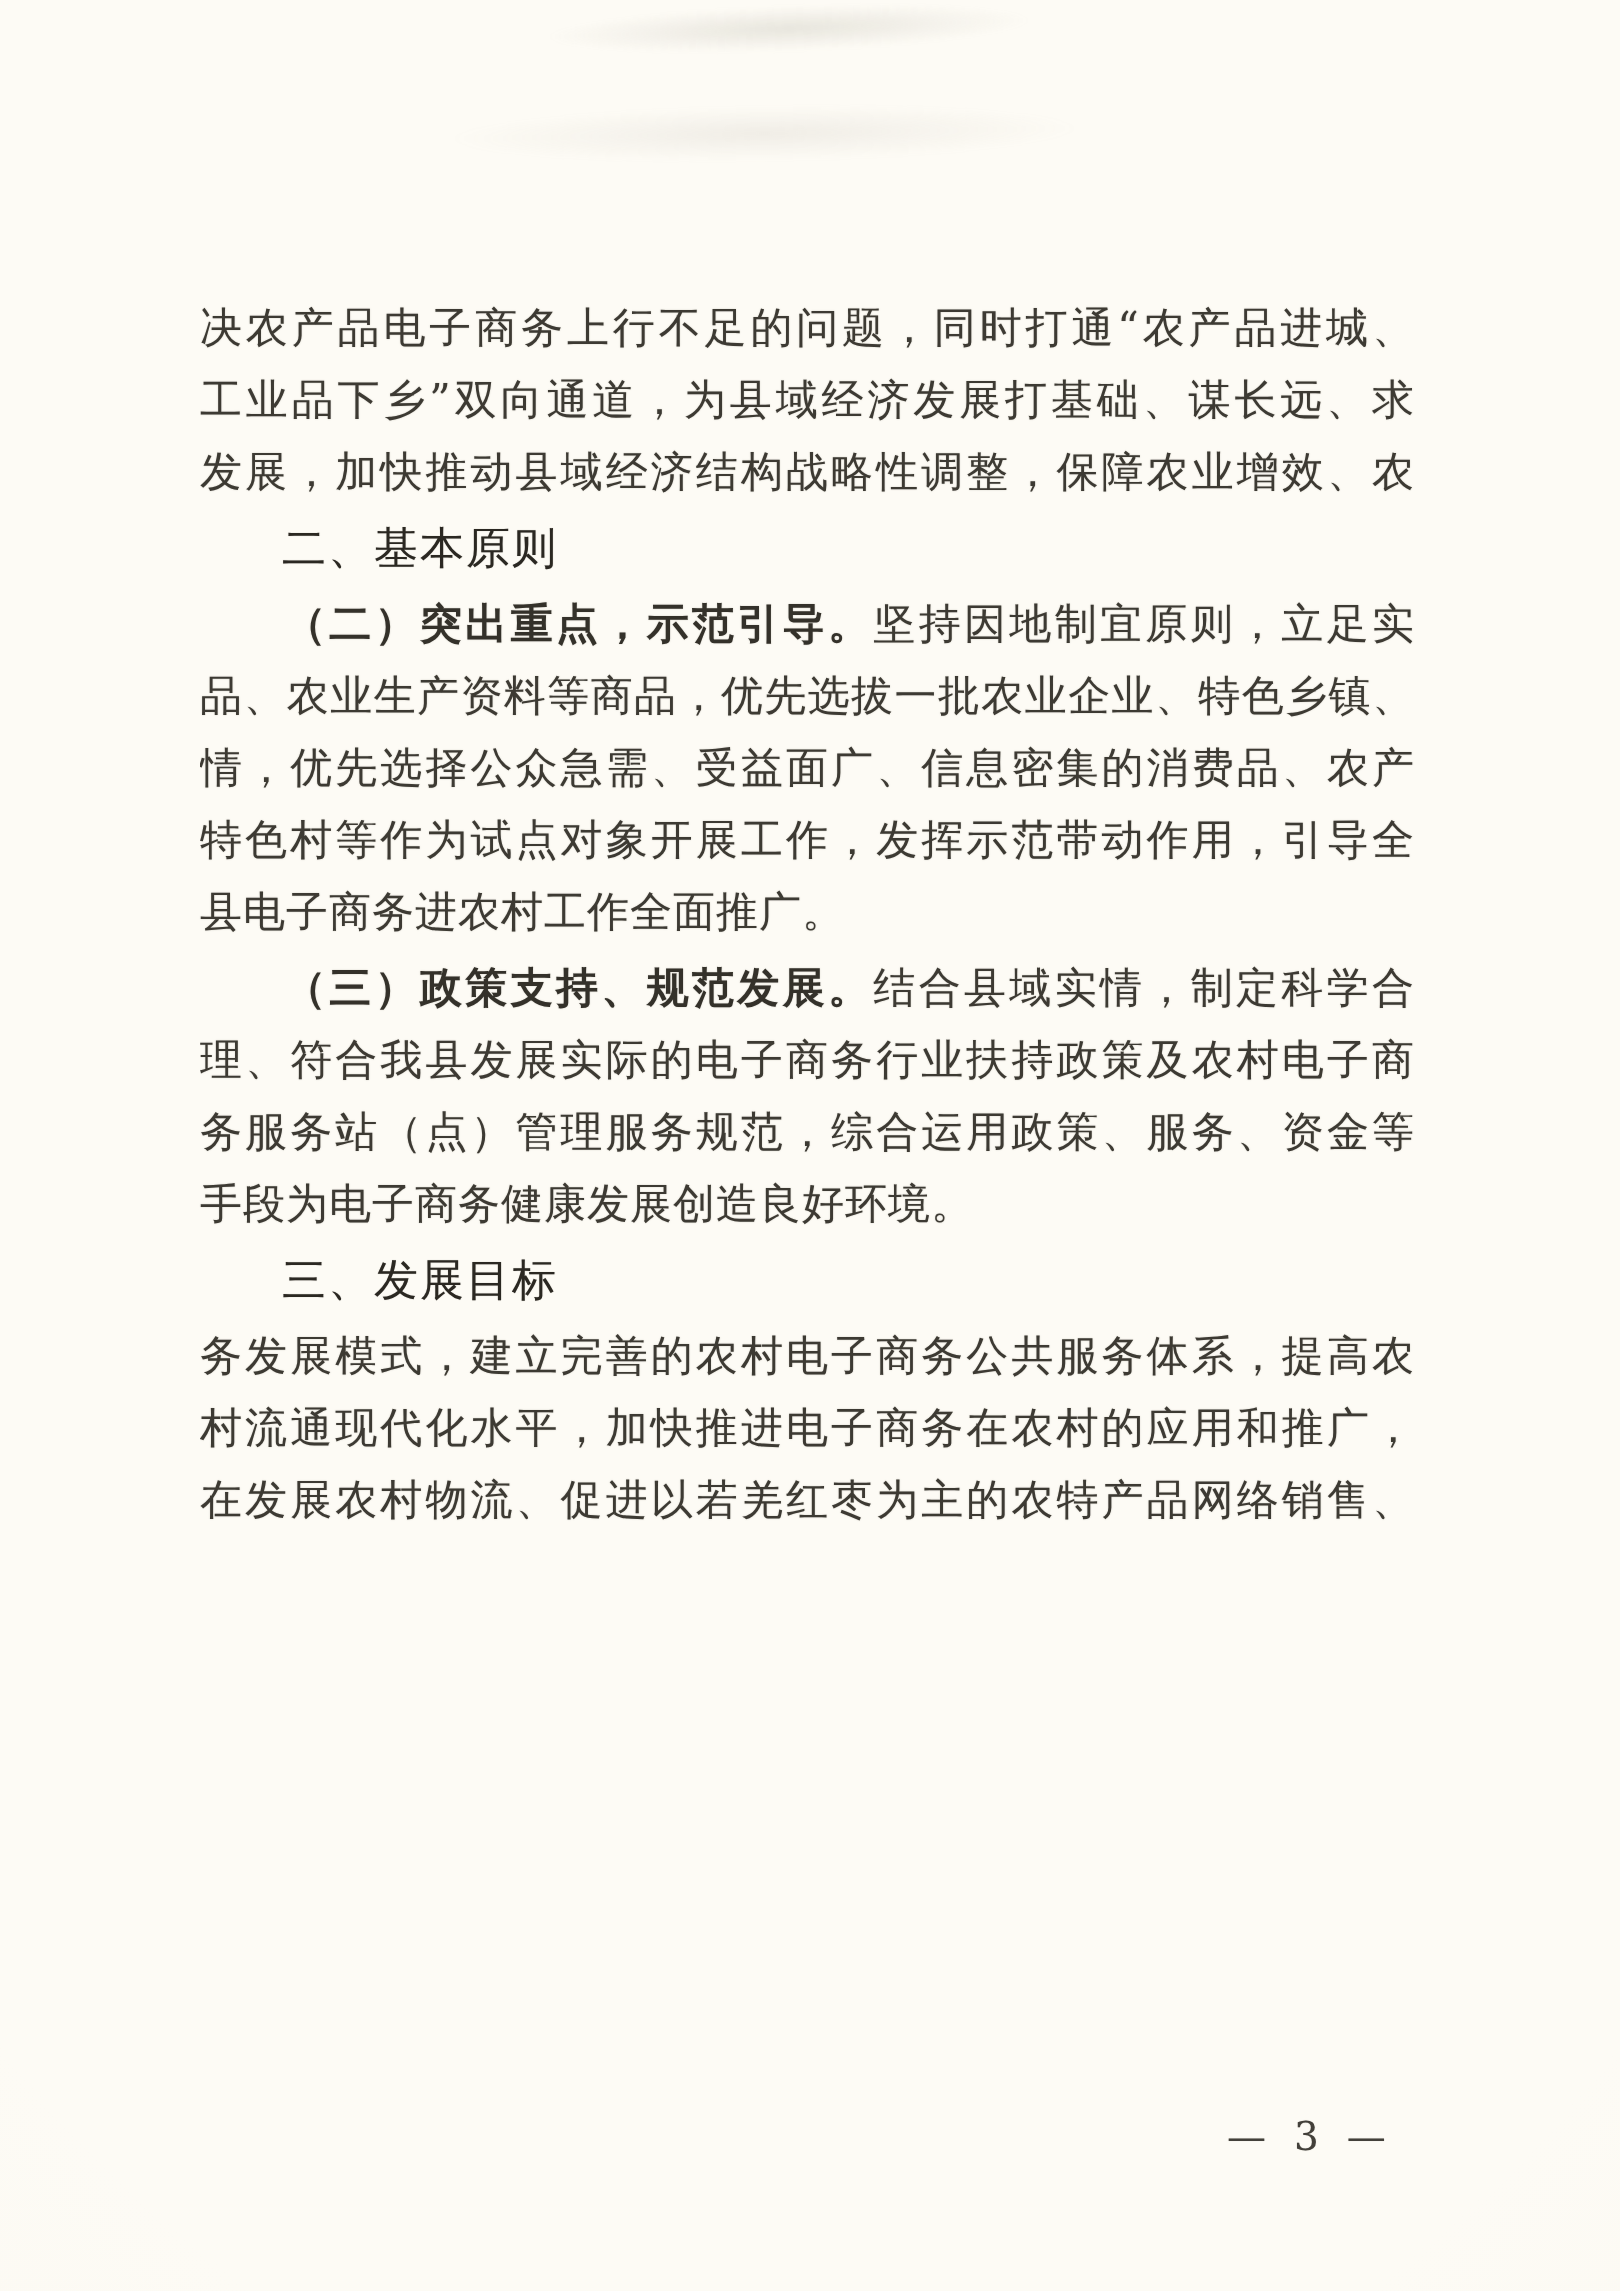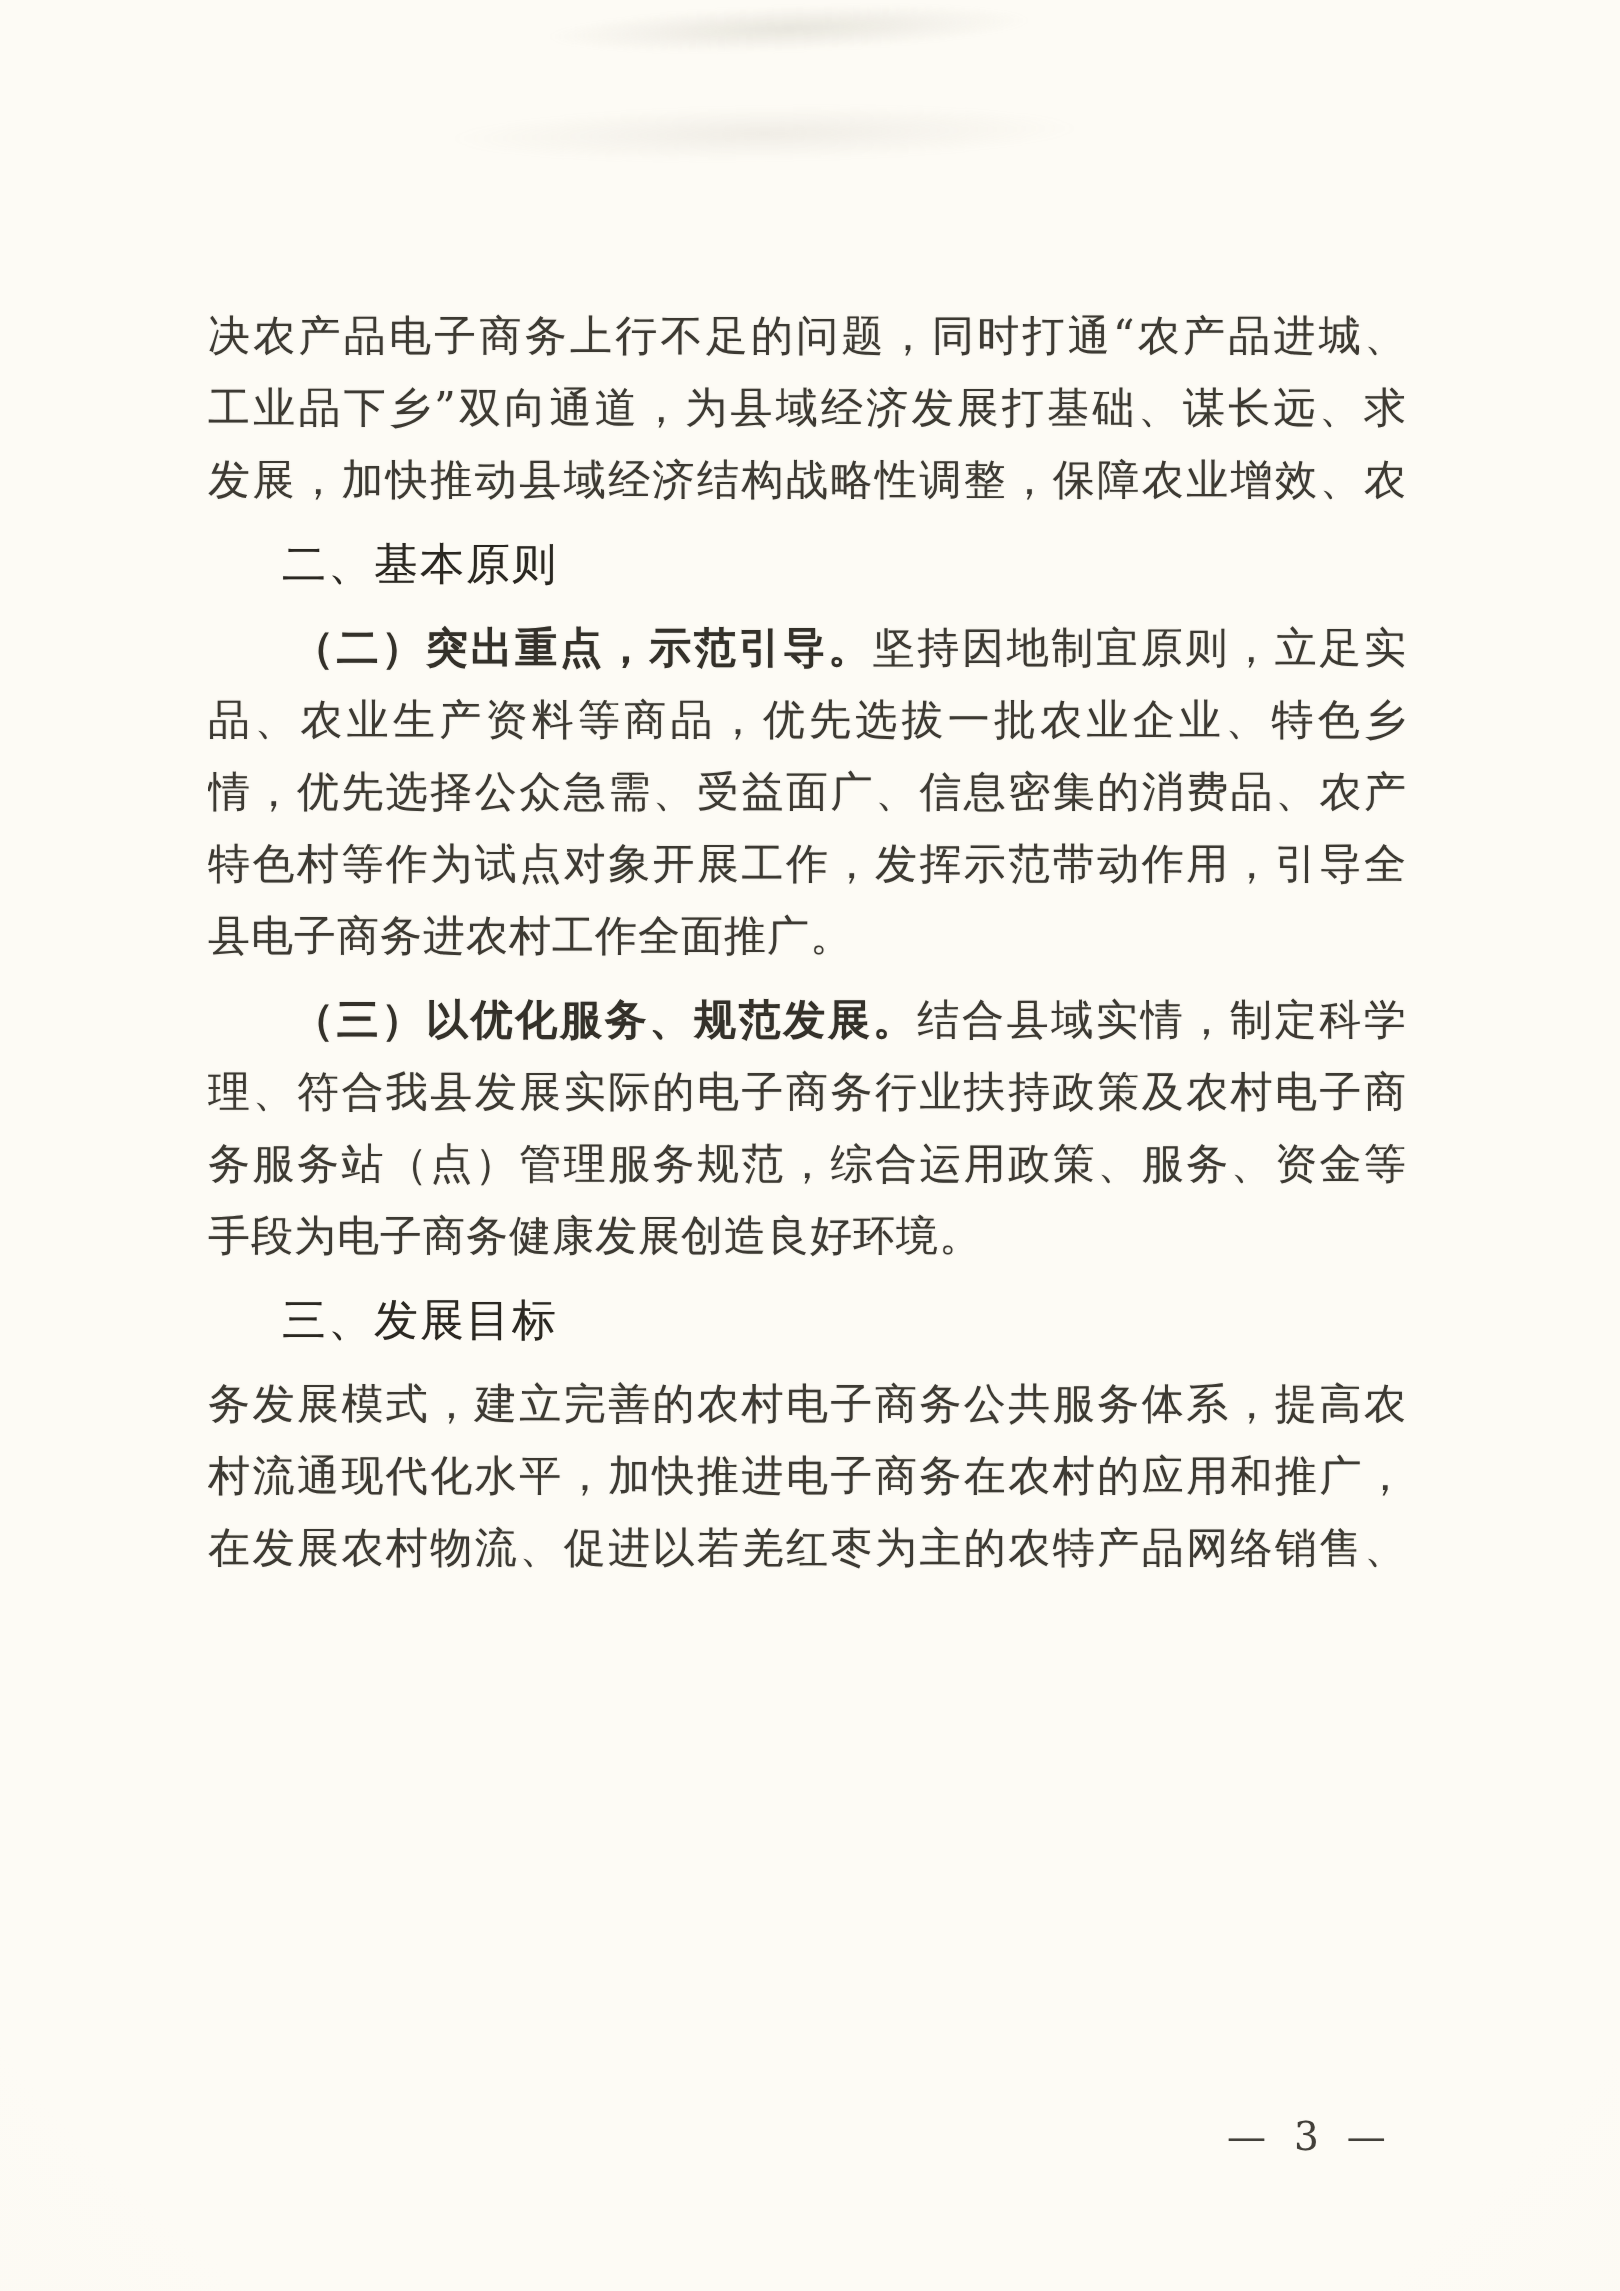--- a/index.html
+++ b/index.html
@@ -45,21 +45,21 @@
   .line b{font-weight:700;color:#34312a;}
   .heading{
     height:72px;line-height:72px;
     font-size:44px;font-weight:400;
     font-family:"DejaVu Sans","Liberation Sans",sans-serif;
     text-indent:86px;
     color:#2b2822;
     letter-spacing:2px;
     text-shadow:0 0 1px rgba(60,56,48,0.4);
   }
-  .paragraph{margin:12px;}
+  .paragraph{margin:4px;}
   .footer{
     position:absolute;
     left:1227px;top:2101px;
     font-size:39px;line-height:72px;
     letter-spacing:7.8px;
     color:#43403a;
     text-shadow:0 0 1px rgba(84,79,70,0.3);
     font-family:"DejaVu Serif","Liberation Serif",serif;
   }
 </style>
@@ -78,21 +78,21 @@
       </div>
       <div class="heading">二、基本原则</div>
       <div class="paragraph">
         <div class="line fill indent"><b>（二）突出重点，示范引导。</b>坚持因地制宜原则，立足实</div>
         <div class="line fill">品、农业生产资料等商品，优先选拔一批农业企业、特色乡镇、</div>
         <div class="line fill">情，优先选择公众急需、受益面广、信息密集的消费品、农产</div>
         <div class="line fill">特色村等作为试点对象开展工作，发挥示范带动作用，引导全</div>
         <div class="line">县电子商务进农村工作全面推广。</div>
       </div>
       <div class="paragraph">
-        <div class="line fill indent"><b>（三）以优化服务、规范发展。</b>结合县域实情，制定科学合</div>
+        <div class="line fill indent"><b>（三）政策支持、规范发展。</b>结合县域实情，制定科学合</div>
         <div class="line fill">理、符合我县发展实际的电子商务行业扶持政策及农村电子商</div>
         <div class="line fill">务服务站（点）管理服务规范，综合运用政策、服务、资金等</div>
         <div class="line">手段为电子商务健康发展创造良好环境。</div>
       </div>
       <div class="heading">三、发展目标</div>
       <div class="paragraph">
         <div class="line fill">务发展模式，建立完善的农村电子商务公共服务体系，提高农</div>
         <div class="line fill">村流通现代化水平，加快推进电子商务在农村的应用和推广，</div>
         <div class="line fill">在发展农村物流、促进以若羌红枣为主的农特产品网络销售、</div>
       </div>

